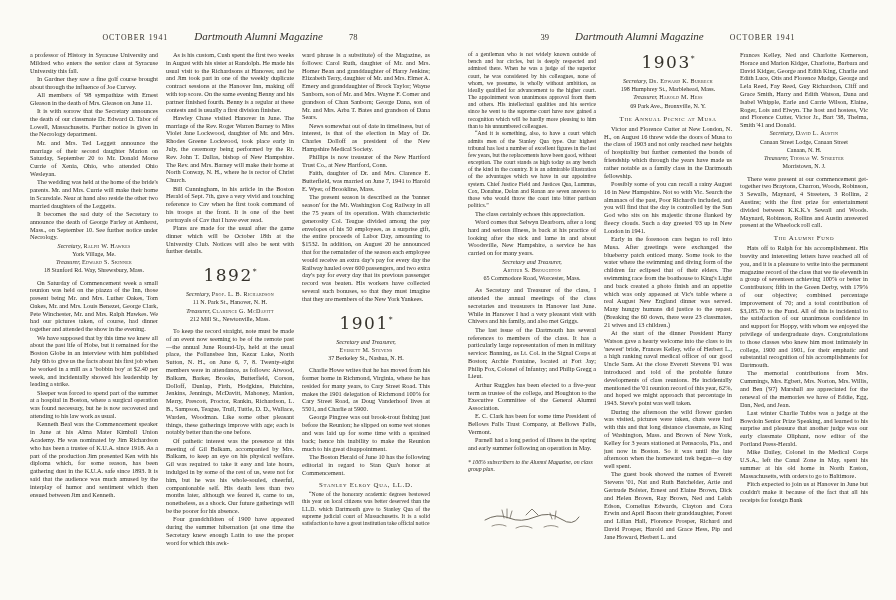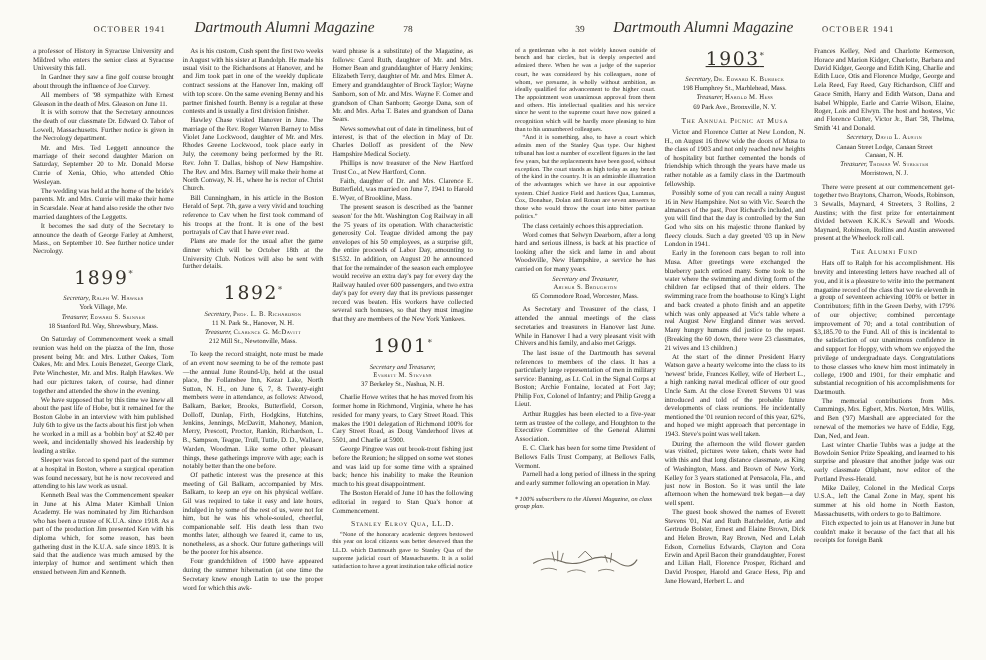--- a/index.html
+++ b/index.html
@@ -4,42 +4,42 @@
 <style>
   * { margin: 0; padding: 0; box-sizing: border-box; }
   html, body { width: 896px; height: 600px; }
   body {
     background: #fbfaf5;
     font-family: "Liberation Serif", serif;
     color: #2b2822;
     overflow: hidden;
   }
   .spread { display: flex; padding: 18px 28px 0 30px; gap: 38px; }
-  .page { width: 400px; }
+  .page { width: 400px; margin-top: 12px; }
   .page-header {
     display: flex; justify-content: center; align-items: baseline;
     gap: 26px; font-size: 8.5px; margin-bottom: 9px; color: #33302a;
   }
   .ph-issue { letter-spacing: 1px; font-size: 7.8px; }
-  .ph-title { font-style: italic; font-size: 14px; }
+  .ph-title { font-style: italic; font-size: 11px; }
   .ph-num { font-size: 8.5px; }
   .cols { display: flex; gap: 8px; }
   .col { width: 128px; height: 548px; overflow: hidden; }
   p.para {
     font-size: 6.3px; line-height: 1.24; text-align: justify;
     text-indent: 7px; margin-bottom: 0.5px; word-spacing: -0.2px;
   }
   p.para.noindent { text-indent: 0; }
   p.para.small { font-size: 5.7px; line-height: 1.26; }
   .year-heading {
     text-align: center; font-size: 17px; font-family: "DejaVu Serif", serif;
     font-weight: 400; letter-spacing: 1.5px; color: #35322b;
     margin: 10px 0 5px;
   }
-  .col > .year-heading:first-child { margin-top: 1px; text-decoration: underline; }
+  .col > .year-heading:first-child { margin-top: 1px; }
   .year-heading sup { font-size: 7.5px; letter-spacing: 0; }
   .officers { text-align: center; font-size: 6.1px; line-height: 1.35; margin-bottom: 4px; }
   .officer-role { font-style: italic; }
   .officer-name { font-variant: small-caps; letter-spacing: 0.3px; }
   .officer-addr { }
   .subhead {
     text-align: center; font-variant: small-caps; letter-spacing: 0.7px;
     font-size: 6.9px; margin: 5px 0 3px; color: #2f2c26;
   }
   .footnote { font-size: 5.8px; font-style: italic; margin-top: 7px; line-height: 1.3; }
@@ -59,21 +59,20 @@
     </div>
     <div class="cols">
       <div class="col">
           <p class="para noindent">a professor of History in Syracuse University and Mildred who enters the senior class at Syracuse University this fall.</p>
           <p class="para">In Gardner they saw a fine golf course brought about through the influence of Joe Curvey.</p>
           <p class="para">All members of '98 sympathize with Ernest Gleason in the death of Mrs. Gleason on June 11.</p>
           <p class="para">It is with sorrow that the Secretary announces the death of our classmate Dr. Edward O. Tabor of Lowell, Massachusetts. Further notice is given in the Necrology department.</p>
           <p class="para">Mr. and Mrs. Ted Leggett announce the marriage of their second daughter Marion on Saturday, September 20 to Mr. Donald Morse Currie of Xenia, Ohio, who attended Ohio Wesleyan.</p>
           <p class="para">The wedding was held at the home of the bride's parents. Mr. and Mrs. Currie will make their home in Scarsdale. Near at hand also reside the other two married daughters of the Leggetts.</p>
           <p class="para">It becomes the sad duty of the Secretary to announce the death of George Farley at Amherst, Mass., on September 10. See further notice under Necrology.</p>
-          <div class="year-heading"><span>1899</span><sup>*</sup></div>
           <div class="officers">
             <div><span class="officer-role">Secretary, </span><span class="officer-name">Ralph W. Hawkes</span></div>
             <div class="officer-addr">York Village, Me.</div>
             <div><span class="officer-role">Treasurer, </span><span class="officer-name">Edward S. Skinner</span></div>
             <div class="officer-addr">18 Stanford Rd. Way, Shrewsbury, Mass.</div>
           </div>
           <p class="para">On Saturday of Commencement week a small reunion was held on the piazza of the Inn, those present being Mr. and Mrs. Luther Oakes, Tom Oakes, Mr. and Mrs. Louis Benezet, George Clark, Pete Winchester, Mr. and Mrs. Ralph Hawkes. We had our pictures taken, of course, had dinner together and attended the show in the evening.</p>
           <p class="para">We have supposed that by this time we knew all about the past life of Hobe, but it remained for the Boston Globe in an interview with him published July 6th to give us the facts about his first job when he worked in a mill as a 'bobbin boy' at $2.40 per week, and incidentally showed his leadership by leading a strike.</p>
           <p class="para">Sleeper was forced to spend part of the summer at a hospital in Boston, where a surgical operation was found necessary, but he is now recovered and attending to his law work as usual.</p>
           <p class="para">Kenneth Beal was the Commencement speaker in June at his Alma Mater Kimball Union Academy. He was nominated by Jim Richardson who has been a trustee of K.U.A. since 1918. As a part of the production Jim presented Ken with his diploma which, for some reason, has been gathering dust in the K.U.A. safe since 1893. It is said that the audience was much amused by the interplay of humor and sentiment which then ensued between Jim and Kenneth.</p>

